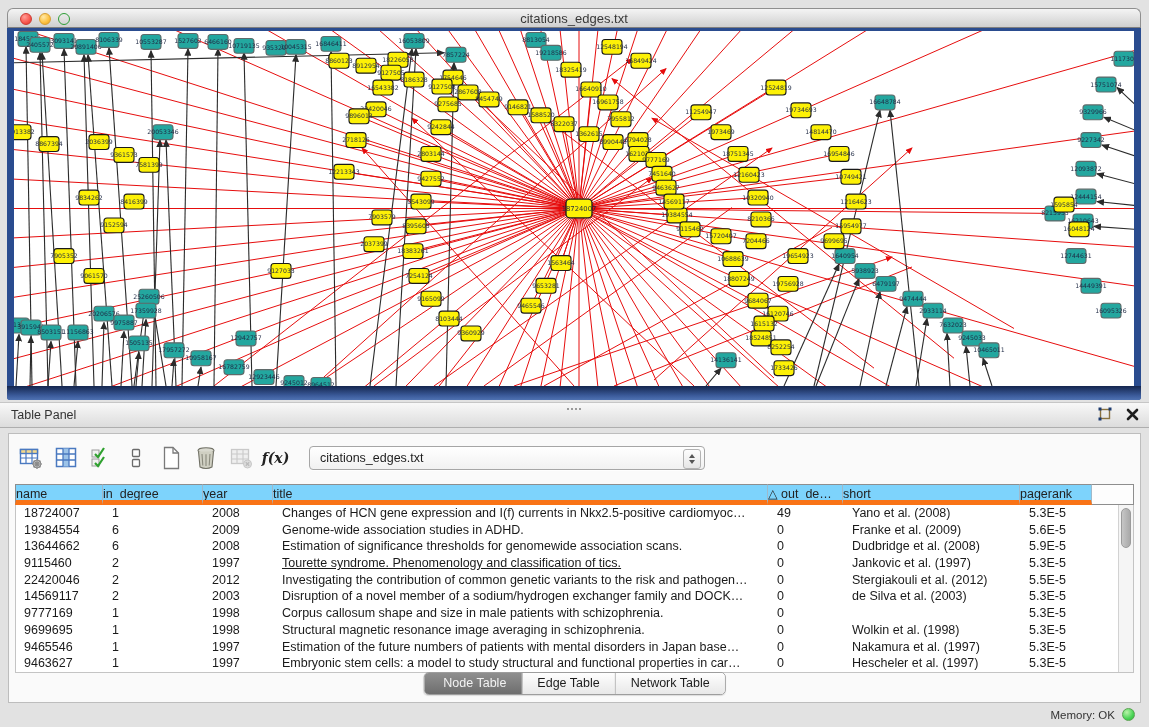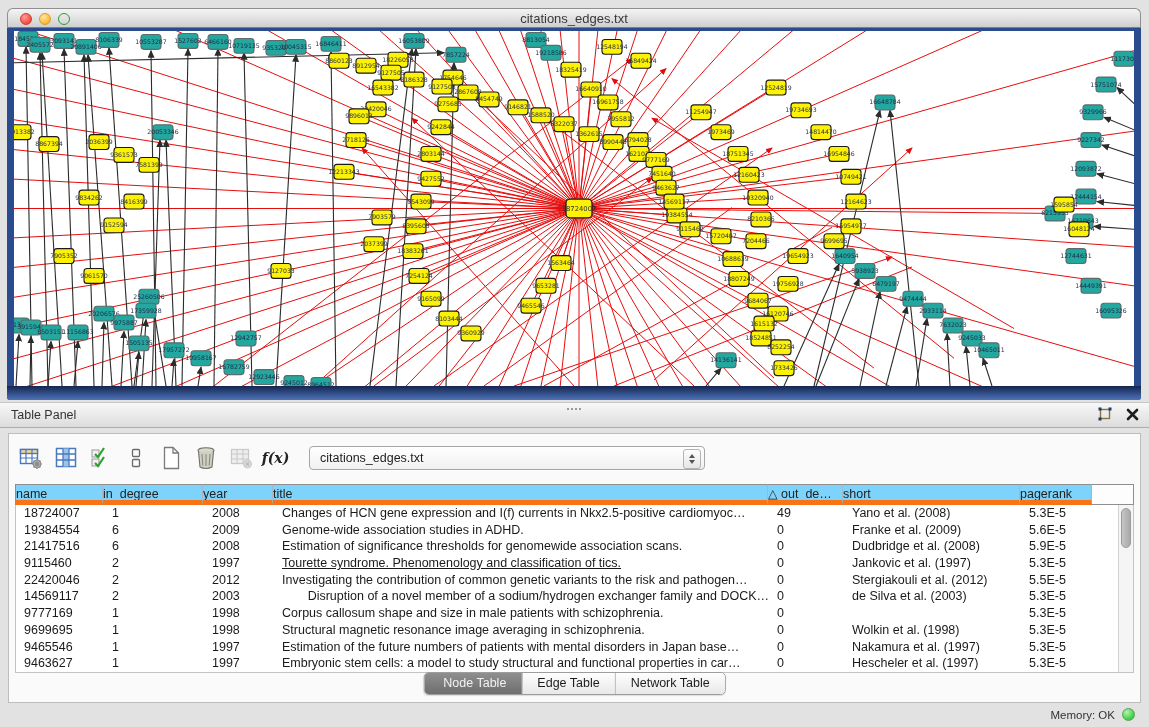--- a/index.html
+++ b/index.html
@@ -1002,21 +1002,21 @@
         <div class="tr">
           <div class="td" style="width: 88px;">19384554</div>
           <div class="td" style="width: 100px;">6</div>
           <div class="td" style="width: 70px;">2009</div>
           <div class="td" style="width: 495px;">Genome-wide association studies in ADHD.</div>
           <div class="td" style="width: 75px;">0</div>
           <div class="td" style="width: 177px;">Franke et al. (2009)</div>
           <div class="td" style="width: 72px;">5.6E-5</div>
         </div>
         <div class="tr">
-          <div class="td" style="width: 88px;">21417516</div>
+          <div class="td" style="width: 88px;">13644662</div>
           <div class="td" style="width: 100px;">6</div>
           <div class="td" style="width: 70px;">2008</div>
           <div class="td" style="width: 495px;">Estimation of significance thresholds for genomewide association scans.</div>
           <div class="td" style="width: 75px;">0</div>
           <div class="td" style="width: 177px;">Dudbridge et al. (2008)</div>
           <div class="td" style="width: 72px;">5.9E-5</div>
         </div>
         <div class="tr">
           <div class="td" style="width: 88px;">9115460</div>
           <div class="td" style="width: 100px;">2</div>
@@ -1032,21 +1032,21 @@
           <div class="td" style="width: 70px;">2012</div>
           <div class="td" style="width: 495px;">Investigating the contribution of common genetic variants to the risk and pathogen…</div>
           <div class="td" style="width: 75px;">0</div>
           <div class="td" style="width: 177px;">Stergiakouli et al. (2012)</div>
           <div class="td" style="width: 72px;">5.5E-5</div>
         </div>
         <div class="tr">
           <div class="td" style="width: 88px;">14569117</div>
           <div class="td" style="width: 100px;">2</div>
           <div class="td" style="width: 70px;">2003</div>
-          <div class="td" style="width: 495px; text-align: right;">Disruption of a novel member of a sodium/hydrogen exchanger family and DOCK…</div>
+          <div class="td" style="width: 495px;">Disruption of a novel member of a sodium/hydrogen exchanger family and DOCK…</div>
           <div class="td" style="width: 75px;">0</div>
           <div class="td" style="width: 177px;">de Silva et al. (2003)</div>
           <div class="td" style="width: 72px;">5.3E-5</div>
         </div>
         <div class="tr">
           <div class="td" style="width: 88px;">9777169</div>
           <div class="td" style="width: 100px;">1</div>
           <div class="td" style="width: 70px;">1998</div>
           <div class="td" style="width: 495px;">Corpus callosum shape and size in male patients with schizophrenia.</div>
           <div class="td" style="width: 75px;">0</div>

